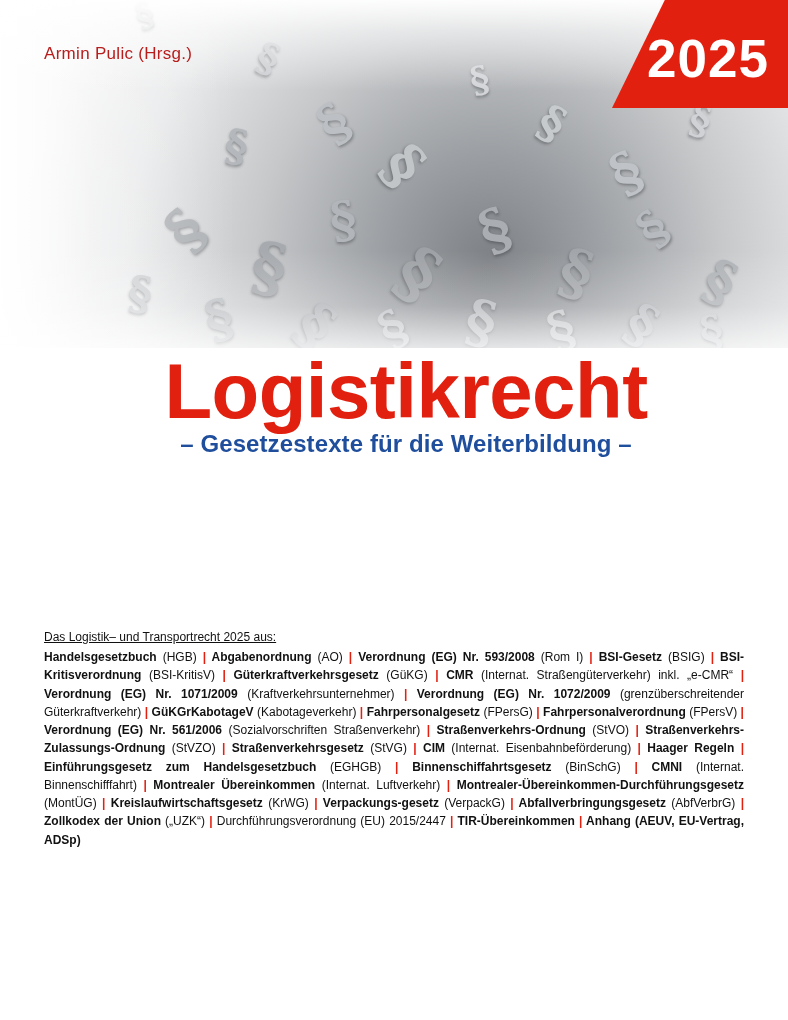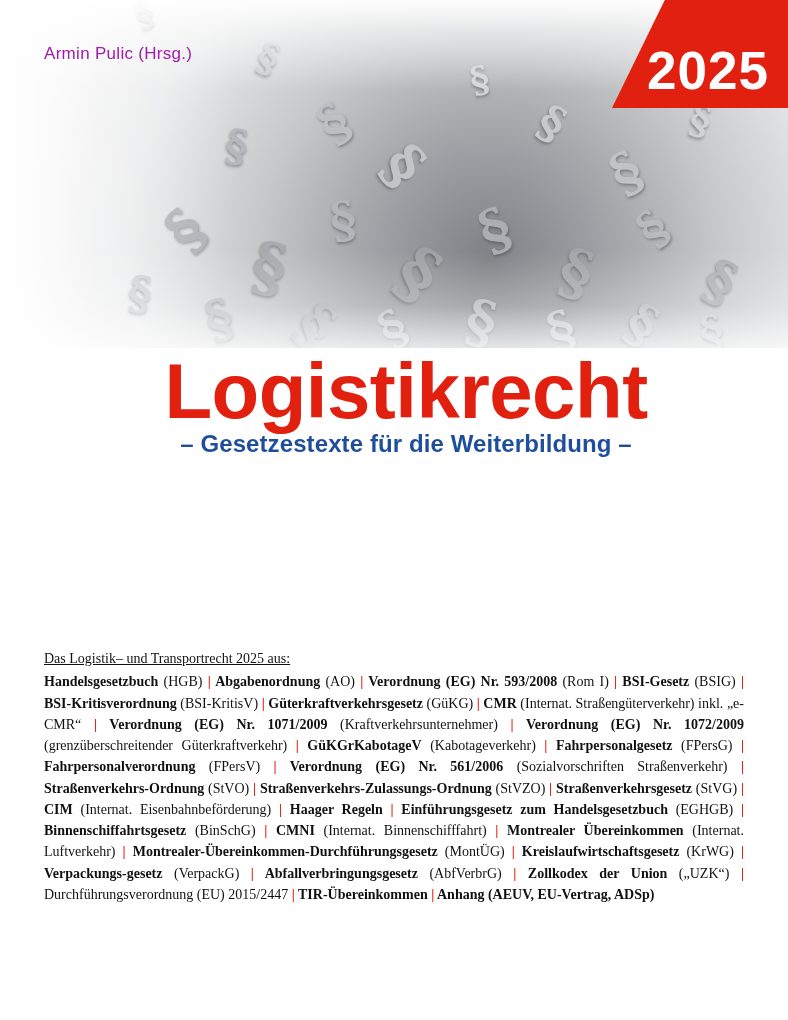--- a/index.html
+++ b/index.html
@@ -62,42 +62,42 @@
     position: absolute;
     top: 0;
     right: 0;
     width: 176px;
     height: 108px;
     background: #e1200f;
     clip-path: polygon(30% 0, 100% 0, 100% 100%, 0 100%);
   }
   .year-text {
     position: absolute;
-    top: 16px;
+    top: 4px;
     right: 0;
     width: 176px;
     height: 108px;
     display: flex;
     align-items: center;
     justify-content: center;
     color: #ffffff;
     font-size: 53px;
     font-weight: bold;
     letter-spacing: 1px;
     padding-left: 16px;
     box-sizing: border-box;
   }
 
   
   .editor {
     position: absolute;
     left: 44px;
     top: 44px;
     font-size: 17px;
-    color: #a21caf;
+    color: #b91c1c;
     letter-spacing: 0.3px;
   }
 
   
   .title-block {
     position: absolute;
     left: 12px;
     top: 352px;
     width: 788px;
     text-align: center;
@@ -113,27 +113,26 @@
     color: #1f4e9c;
     font-size: 24px;
     font-weight: bold;
     letter-spacing: 0.1px;
   }
 
   
   .contents {
     position: absolute;
     left: 44px;
-    top: 648px;
+    top: 628px;
     width: 700px;
-    font-size: 14px;
+    font-size: 12px;
     line-height: 1.52;
     color: #111111;
     text-align: justify;
-    font-family: Liberation Serif, serif;
   }
   .contents-heading {
     text-decoration: underline;
     margin-bottom: 2px;
     display: block;
   }
   .contents-body b { font-weight: bold; }
   .sep {
     color: #e1200f;
     font-weight: bold;

